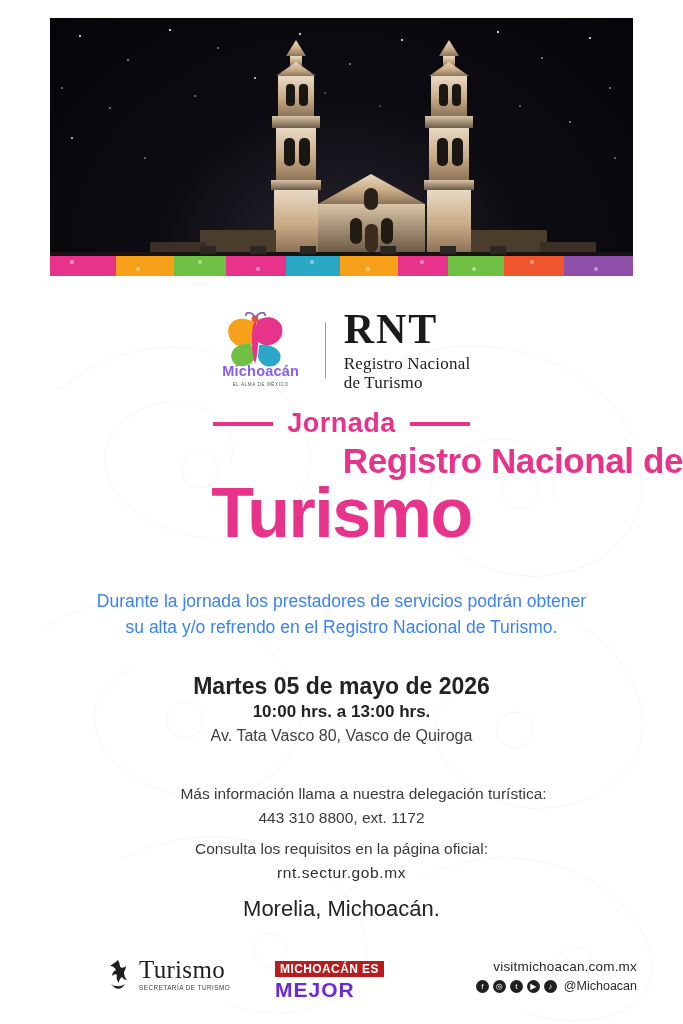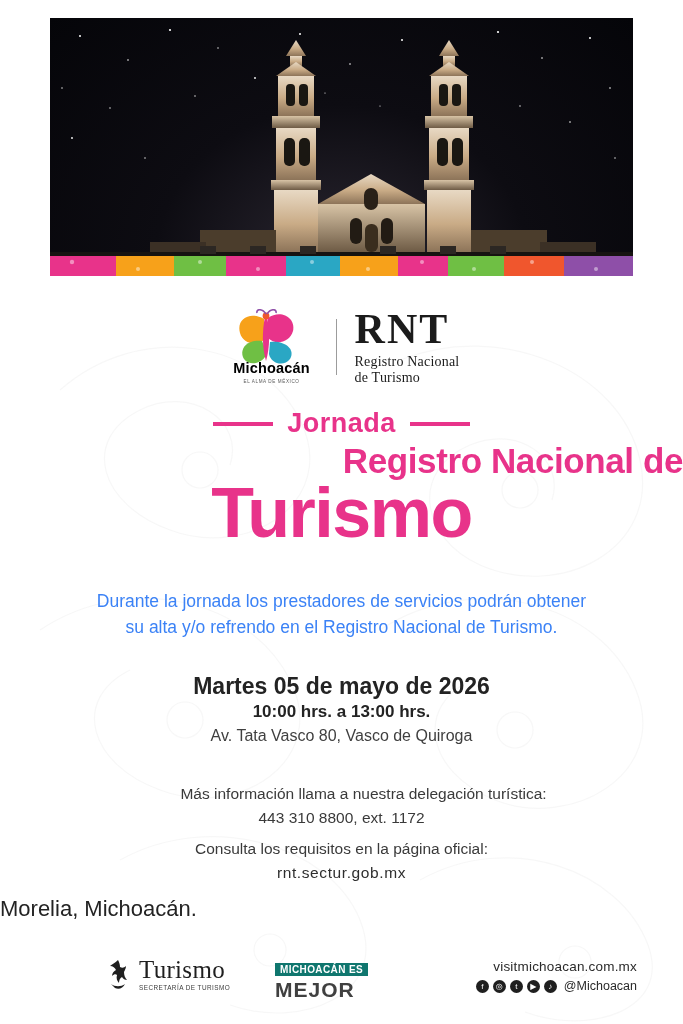--- a/index.html
+++ b/index.html
@@ -57,42 +57,42 @@
     gap: 16px;
   }
   .mich-logo { width: 96px; height: 76px; position: relative; }
   .mich-word {
     position: absolute; left: 0; bottom: 9px; width: 96px;
     text-align: center;
     font-family: "Liberation Sans", sans-serif;
     font-weight: bold;
     font-size: 14.5px;
     letter-spacing: .2px;
-    color: #000000;
+    color: #8b5cf6;
   }
   .mich-sub {
     position: absolute; left: 0; bottom: 1px; width: 96px;
     text-align: center;
     font-size: 4.6px;
     letter-spacing: .6px;
     color: #5b5b5b;
   }
   .divider-v { width: 1px; height: 56px; background: #9c9c9c; }
   .rnt-block { padding-left: 2px; }
   .rnt-title {
     font-family: "Liberation Serif", serif;
     font-size: 42px;
     font-weight: bold;
     letter-spacing: 2px;
     color: #1b1b1b;
     line-height: 1;
   }
   .rnt-sub1, .rnt-sub2 {
     font-family: "Liberation Serif", serif;
-    font-size: 14px;
+    font-size: 17px;
     color: #1b1b1b;
     line-height: 1.12;
     letter-spacing: .2px;
   }
   .rnt-sub1 { margin-top: 4px; }
 
   
   .headline { position: absolute; left: 0; top: 408px; width: 683px; text-align: center; }
   .jornada-row {
     display: flex; align-items: center; justify-content: center; gap: 14px;
@@ -144,45 +144,45 @@
   }
   .info-block {
     position: absolute; left: 0; top: 782px; width: 683px; text-align: center;
     color: #3a3a3a;
   }
   .info-l { font-size: 15.5px; line-height: 1.55; padding-left: 44px; }
   .info-phone { font-size: 15.5px; line-height: 1.55; }
   .info-l2 { font-size: 15.5px; line-height: 1.55; margin-top: 7px; }
   .info-url { font-size: 15.5px; line-height: 1.6; letter-spacing: .6px; color: #2e2e2e; }
   .city {
-    position: absolute; left: 0; top: 896px; width: 683px; text-align: left;
+    position: absolute; left: 0; top: 896px; width: 683px; text-align: center;
     font-size: 22px; color: #232323;
   }
 
   
   .footer {
     position: absolute; left: 0; top: 955px; width: 683px; height: 58px;
   }
   .f-turismo { position: absolute; left: 105px; top: 2px; display: flex; align-items: center; gap: 8px; }
   .eagle { width: 26px; height: 34px; }
   .f-turismo-txt { line-height: 1; }
   .f-turismo-main {
     font-family: "Liberation Serif", serif;
     font-size: 25px; color: #1f1f1f; letter-spacing: .3px;
   }
   .f-turismo-sub {
     font-size: 6.4px; color: #3b3b3b; letter-spacing: .45px; margin-top: 3px;
   }
   .f-mejor { position: absolute; left: 275px; top: 4px; width: 120px; }
   .f-mejor-top {
-    font-size: 10px; font-weight: bold; color: #fff; background: #0f766e;
+    font-size: 12px; font-weight: bold; color: #fff; background: #b91c1c;
     display: inline-block; padding: 1px 5px; letter-spacing: .4px;
   }
   .f-mejor-big {
-    font-size: 21px; font-weight: bold; color: #404040; letter-spacing: 1px; line-height: 1;
+    font-size: 21px; font-weight: bold; color: #6d28d9; letter-spacing: 1px; line-height: 1;
     margin-top: 2px;
   }
   .f-right { position: absolute; right: 46px; top: 4px; text-align: right; }
   .f-web { font-size: 13.5px; color: #2a2a2a; letter-spacing: .2px; }
   .f-social { display: flex; align-items: center; justify-content: flex-end; gap: 4px; margin-top: 5px; }
   .si {
     width: 13px; height: 13px; border-radius: 50%;
     background: #1f1f1f; color: #fff; font-size: 8px;
     display: flex; align-items: center; justify-content: center;
   }

